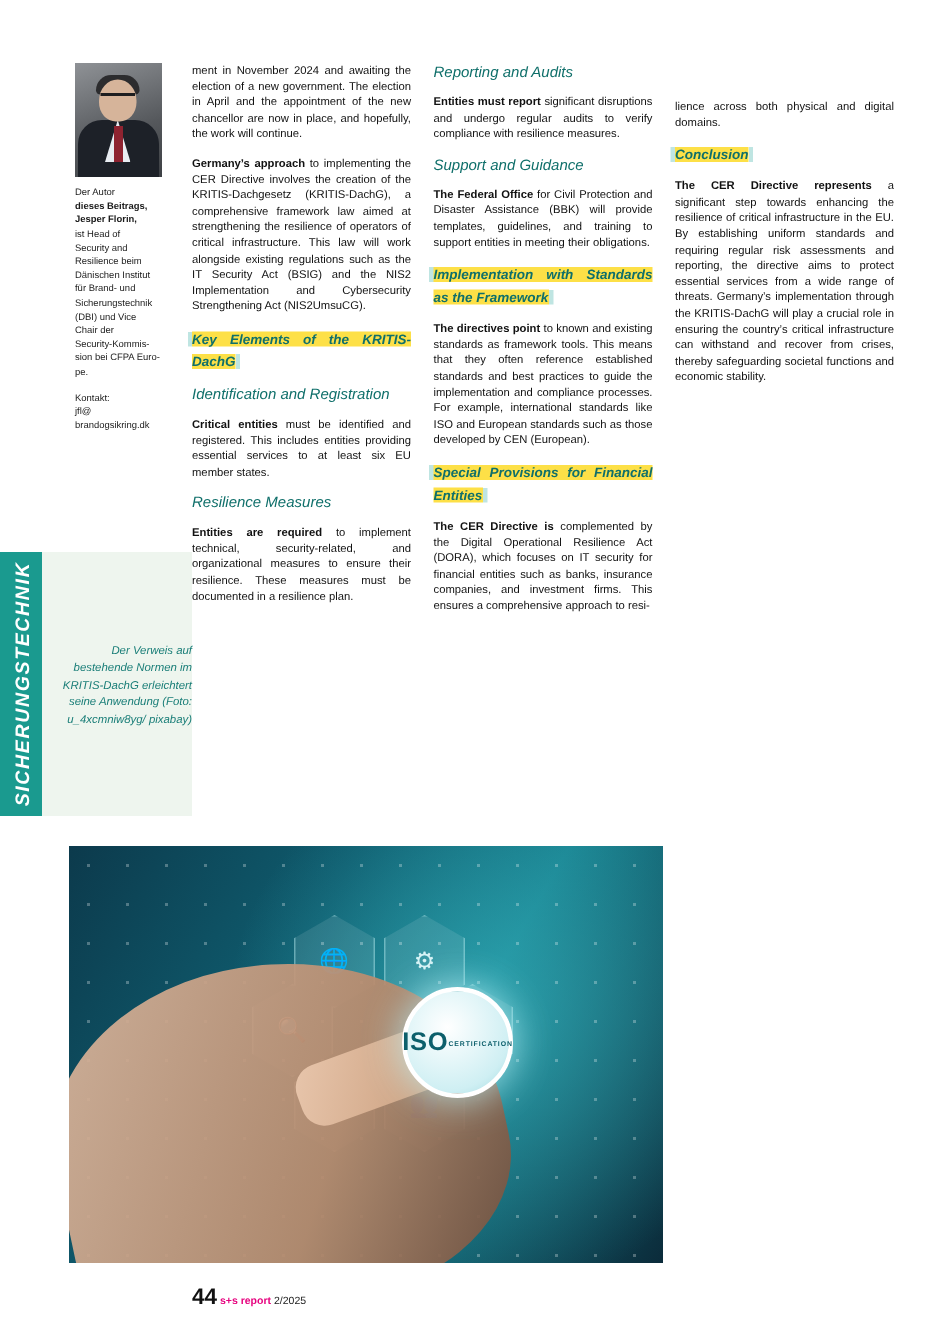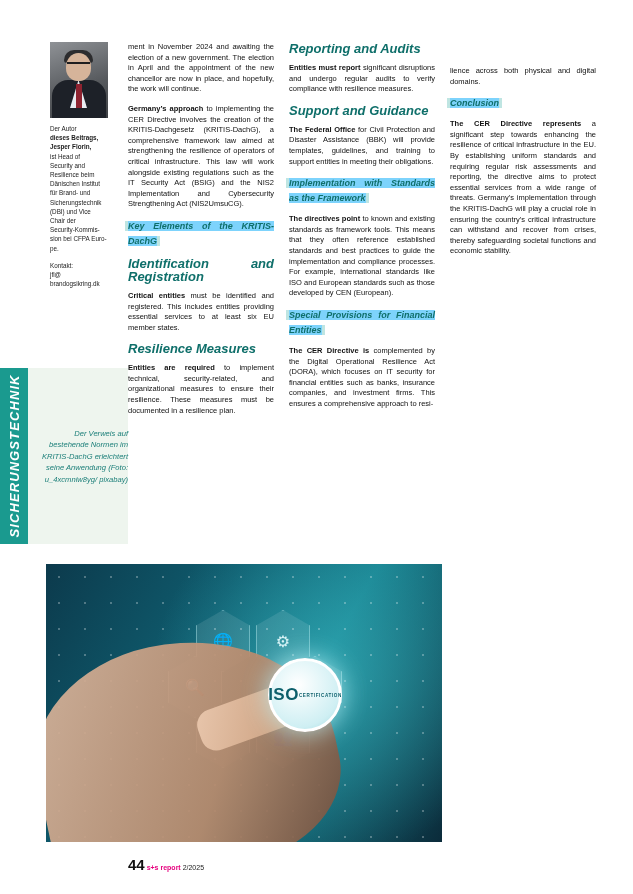--- a/index.html
+++ b/index.html
@@ -93,30 +93,30 @@
   #col1 { left:128px; top:42px; width:146px; }
   #col2 { left:289px; top:42px; width:146px; }
   #col3 { left:450px; top:42px; width:146px;margin-top:24px; }
 
   .col p { margin:0 0 9px 0; }
   .col p b, .col p strong { font-weight:bold; }
 
   
   .hd {
     display:inline;
-    background:#7dd3fc;
+    background:#fde047;
     color:#0f6f6a;
     font-weight:bold; font-style:italic;
     font-size:9px; line-height:15px;
     box-shadow: 3px 0 0 #bfe5e2, -3px 0 0 #bfe5e2;
   }
   .hd-wrap { margin:0 0 8px 0; line-height:15px; }
   .hd-plain {
-    color:#0f6f6a; font-weight:bold; font-style:italic;
-    font-size:13px; line-height:13px; margin:0 0 8px 0;
+    color:#0f6f6a; font-weight:normal; font-style:italic;
+    font-size:10px; line-height:13px; margin:0 0 8px 0;
   }
 
   
   #figure {
     position:absolute; left:46px; top:564px; width:396px; height:278px;
     background:#0e2d3a; overflow:hidden;
   }
   #figure .grad { position:absolute; inset:0;
     background:
       radial-gradient(circle at 72% 42%, rgba(60,190,200,.55), rgba(10,45,60,0) 55%),

